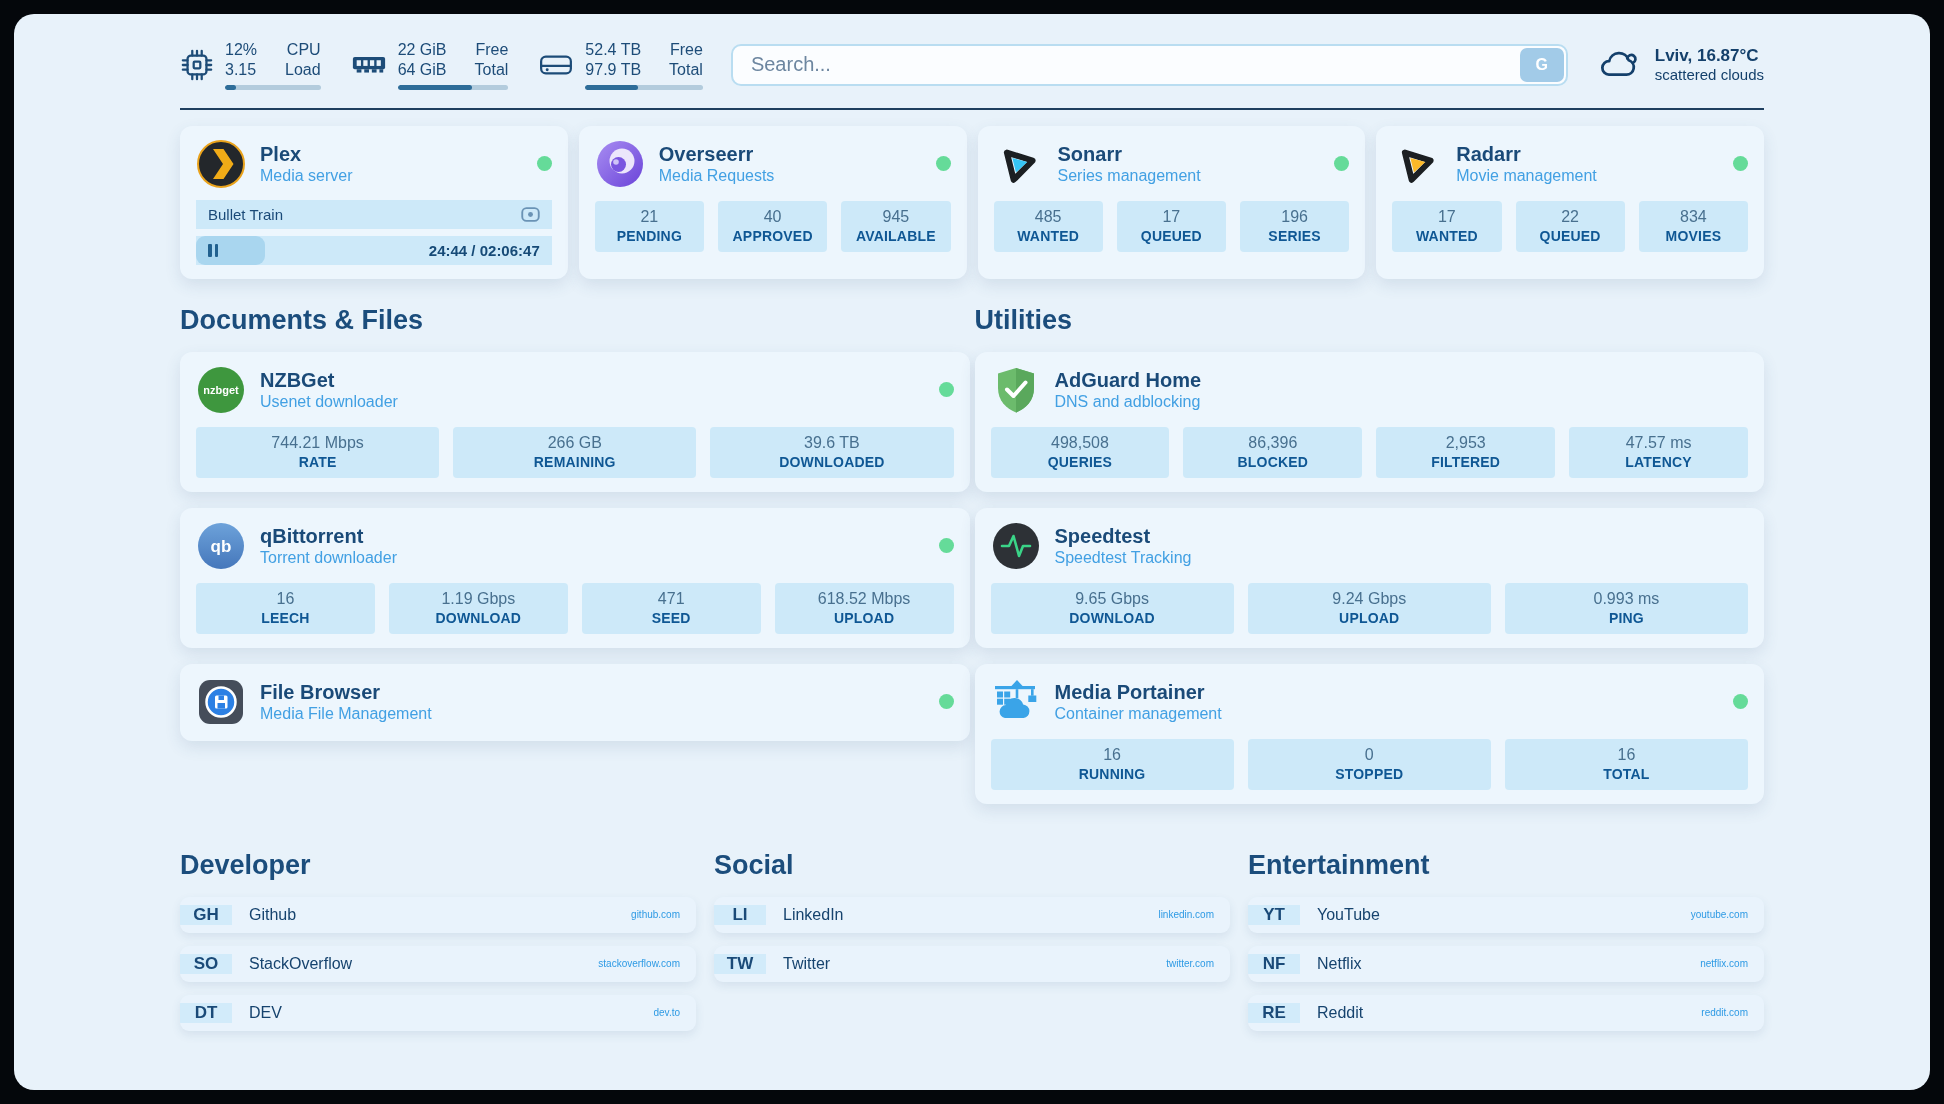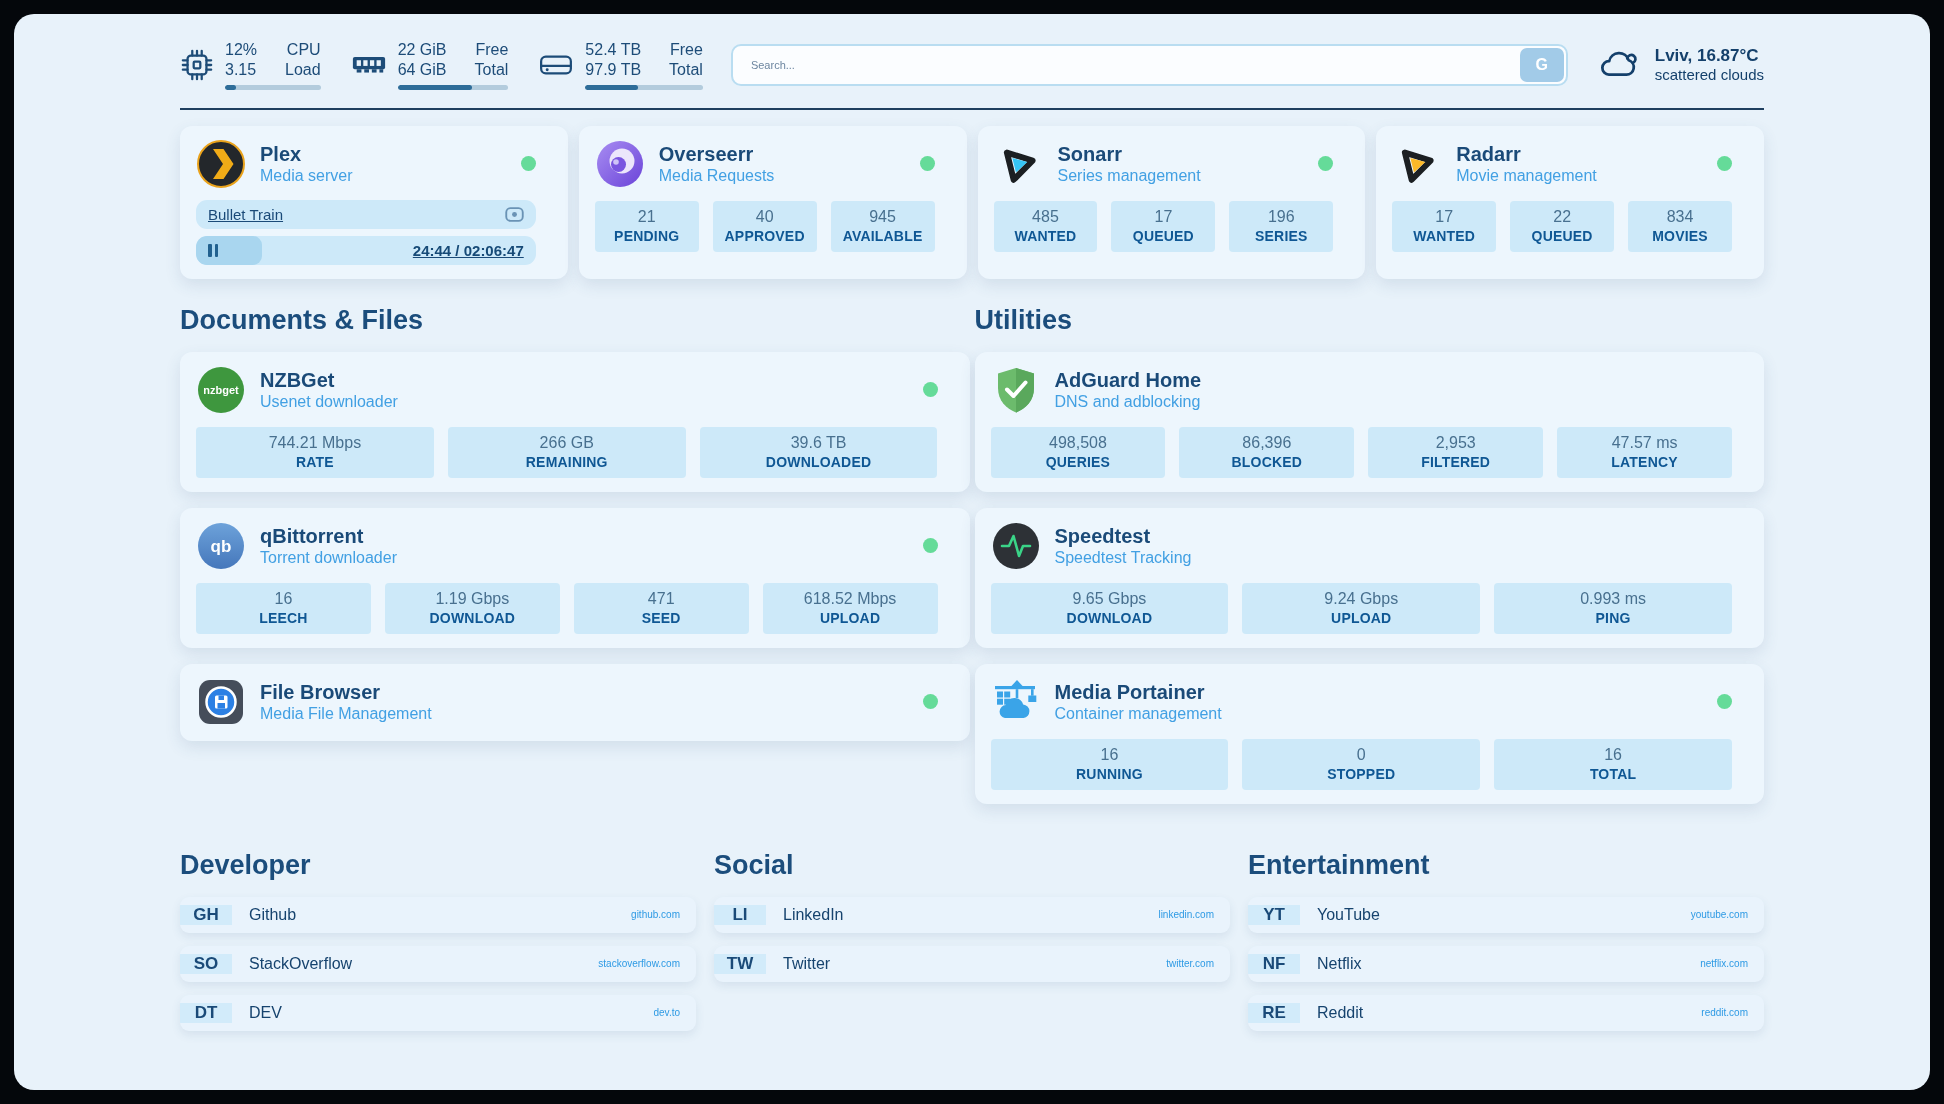--- a/index.html
+++ b/index.html
@@ -12,54 +12,54 @@
   .sysstats { display:flex; gap:30px; }
   .sysstat { display:flex; align-items:center; gap:11px; }
   .sys-body { display:flex; flex-direction:column; }
   .sys-text { display:flex; gap:28px; font-size:16px; line-height:1.28; font-weight:500; color:#1d4c78; }
   .sys-col.right { text-align:right; }
   .bar { margin-top:4px; height:5px; border-radius:3px; background:#b3ccdd; overflow:hidden; }
   .bar .fill { height:100%; border-radius:3px; background:#2e6d99; }
 
   .search { flex:1; position:relative; height:42px; }
   .search input { width:100%; height:100%; border:2px solid #b9ddf1; border-radius:10px; background:#fbfdff;
-                  padding:0 68px 0 18px; font-size:11px; color:#2c3e50; outline:none; font-family:inherit; }
+                  padding:0 68px 0 18px; font-size:20px; color:#2c3e50; outline:none; font-family:inherit; }
   .search input::placeholder { color:#6d86a0; }
   .search-btn { position:absolute; top:4px; right:4px; bottom:4px; width:44px; background:#a2cbe8; color:#ffffff;
                 border-radius:7px; display:flex; align-items:center; justify-content:center; font-size:16px; font-weight:600; cursor:pointer; }
 
   .weather { display:flex; align-items:center; gap:13px; color:#14406b; }
   .weather .w1 { font-size:17px; font-weight:600; }
   .weather .w2 { font-size:15px; }
 
   .divider { margin-top:18px; border-bottom:2px solid #1f3f5f; }
 
   
   .section-title { font-size:27px; font-weight:600; color:#1b4d7c; }
   .media-title { margin-top:56px; }
   .media-grid { margin-top:16px; display:grid; grid-template-columns:repeat(4,1fr); gap:11px; align-items:stretch; }
 
-  .card { background:#edf6fd; border-radius:12px; padding:13px 32px 14px 16px;
+  .card { background:#edf6fd; border-radius:12px; padding:13px 16px 14px 16px;
           box-shadow:0 6px 16px rgba(50,85,125,.12); cursor:pointer; }
   .card-header { display:flex; align-items:center; gap:14px; }
   .logo { width:50px; height:50px; flex:none; display:flex; }
   .meta { display:flex; flex-direction:column; gap:1px; }
   .app-name { font-size:20px; font-weight:600; color:#1a4a78; }
   .app-sub { font-size:16px; color:#42a0e3; }
   .dot { margin-left:auto; width:15px; height:15px; border-radius:50%; background:#65db99; flex:none; }
 
   .stats-row { display:flex; gap:14px; margin-top:12px; }
   .stat { flex:1; background:#cde9f9; border-radius:4px; text-align:center; padding:7px 4px 8px 4px; }
   .stat-value { font-size:16px; color:#48708f; font-weight:500; }
   .stat-label { font-size:14px; color:#0f5794; font-weight:700; margin-top:2px; letter-spacing:.2px; }
 
   
   .player { margin-top:11px; display:flex; flex-direction:column; gap:7px; }
-  .p-row { background:#cde9f9; border-radius:11px; height:29px; display:flex; align-items:center;
-           padding:0 12px; font-size:15px; color:#1a4a78; font-weight:500; justify-content:space-between;text-decoration:underline; }
+  .p-row { background:#cde9f9; border-radius:0; height:29px; display:flex; align-items:center;
+           padding:0 12px; font-size:15px; color:#1a4a78; font-weight:500; justify-content:space-between; }
   .p-progress { position:relative; overflow:hidden; padding:0; }
   .p-fill { position:absolute; left:0; top:0; bottom:0; background:#a9d6ef; border-radius:9px; }
   .pause { position:relative; margin-left:12px; display:flex; gap:3px; }
   .pause i { display:block; width:3.5px; height:13px; background:#21618f; border-radius:1px; }
   .p-time { position:relative; margin-left:auto; margin-right:12px; font-size:15px; font-weight:600; color:#164a77; }
 
   .two-col { margin-top:26px; display:grid; grid-template-columns:1fr 1fr; gap:5px; align-items:start; }
   .col-sec { display:flex; flex-direction:column; }
   .col-sec .section-title { margin-bottom:16px; }
   .col-sec .card { margin-bottom:16px; }

